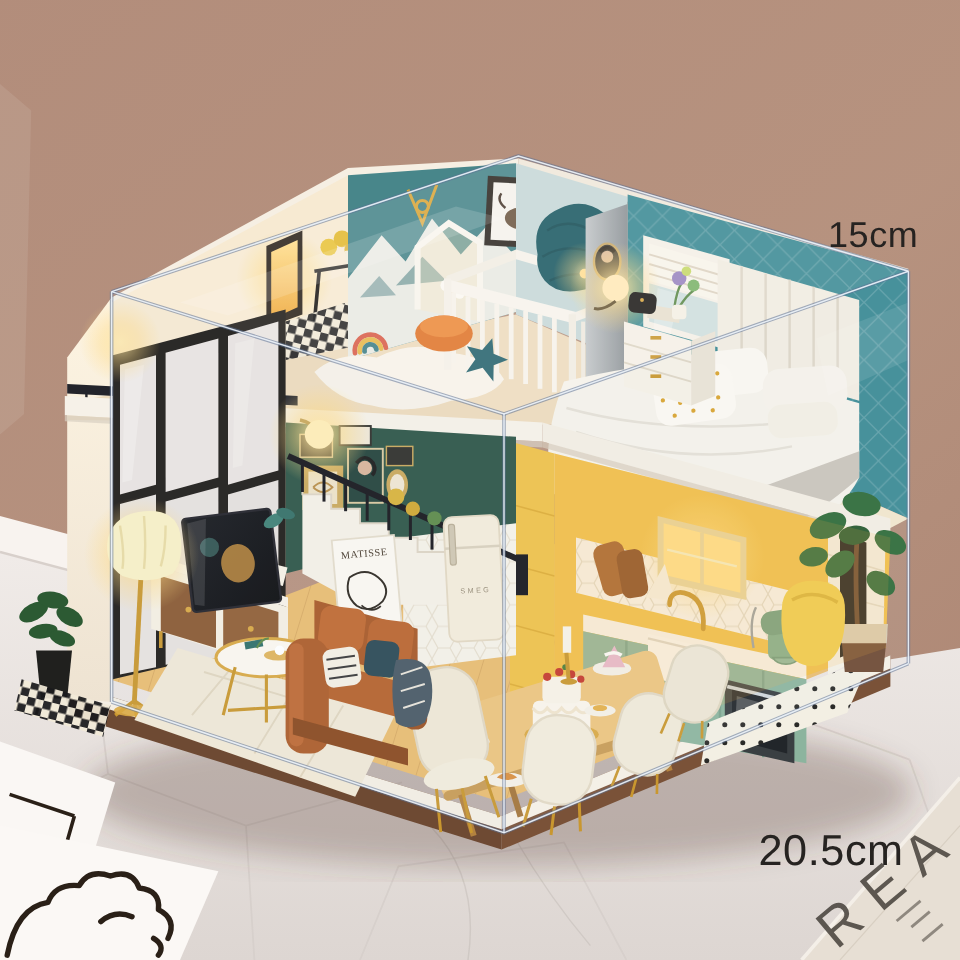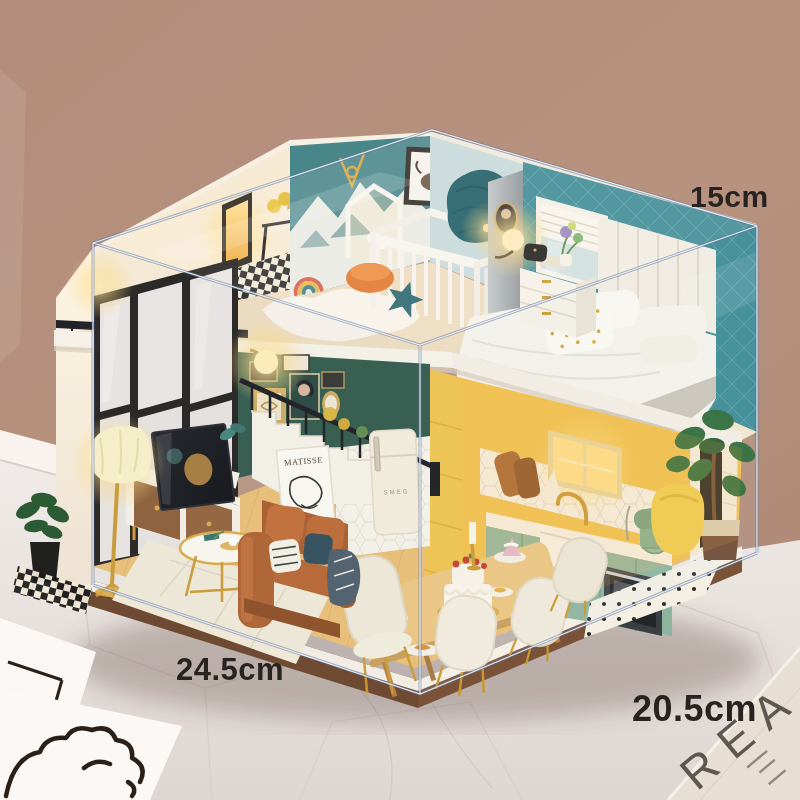--- a/index.html
+++ b/index.html
@@ -1,18 +1,18 @@
 <!DOCTYPE html>
 <html><head>
 <meta charset="utf-8">
 <style>
   html,body{margin:0;padding:0;background:#b5917f;}
   .scene{position:relative;width:800px;height:800px;overflow:hidden;font-family:"Liberation Sans",sans-serif;}
   .scene svg{position:absolute;left:0;top:0;}
-  .dim{position:absolute;color:#262321;font-weight:700;letter-spacing:.5px;}
+  .dim{position:absolute;color:#262321;font-weight:400;letter-spacing:.5px;}
   .dim-h{left:690px;top:180px;font-size:30px;}
   .dim-w{left:176px;top:652px;font-size:31px;}
   .dim-d{left:632px;top:688px;font-size:36px;}
 </style>
 </head>
 <body>
 
 <div class="scene">
 <svg width="800" height="800" viewBox="0 0 800 800">
 <defs>
@@ -636,15 +636,14 @@
     <g fill="#6a645c" opacity=".7">
       <rect x="756" y="746" width="2.4" height="26" transform="rotate(50 757 759)"></rect>
       <rect x="766" y="756" width="2.4" height="20" transform="rotate(50 767 766)"></rect>
       <rect x="776" y="766" width="2.4" height="22" transform="rotate(50 777 777)"></rect>
     </g>
   </g>
 </g>
 </svg>
 
 <div class="dim dim-h">15cm</div>
-<div class="dim dim-w">24.5cm</div>
 <div class="dim dim-d">20.5cm</div>
 </div>
 
 </body></html>

